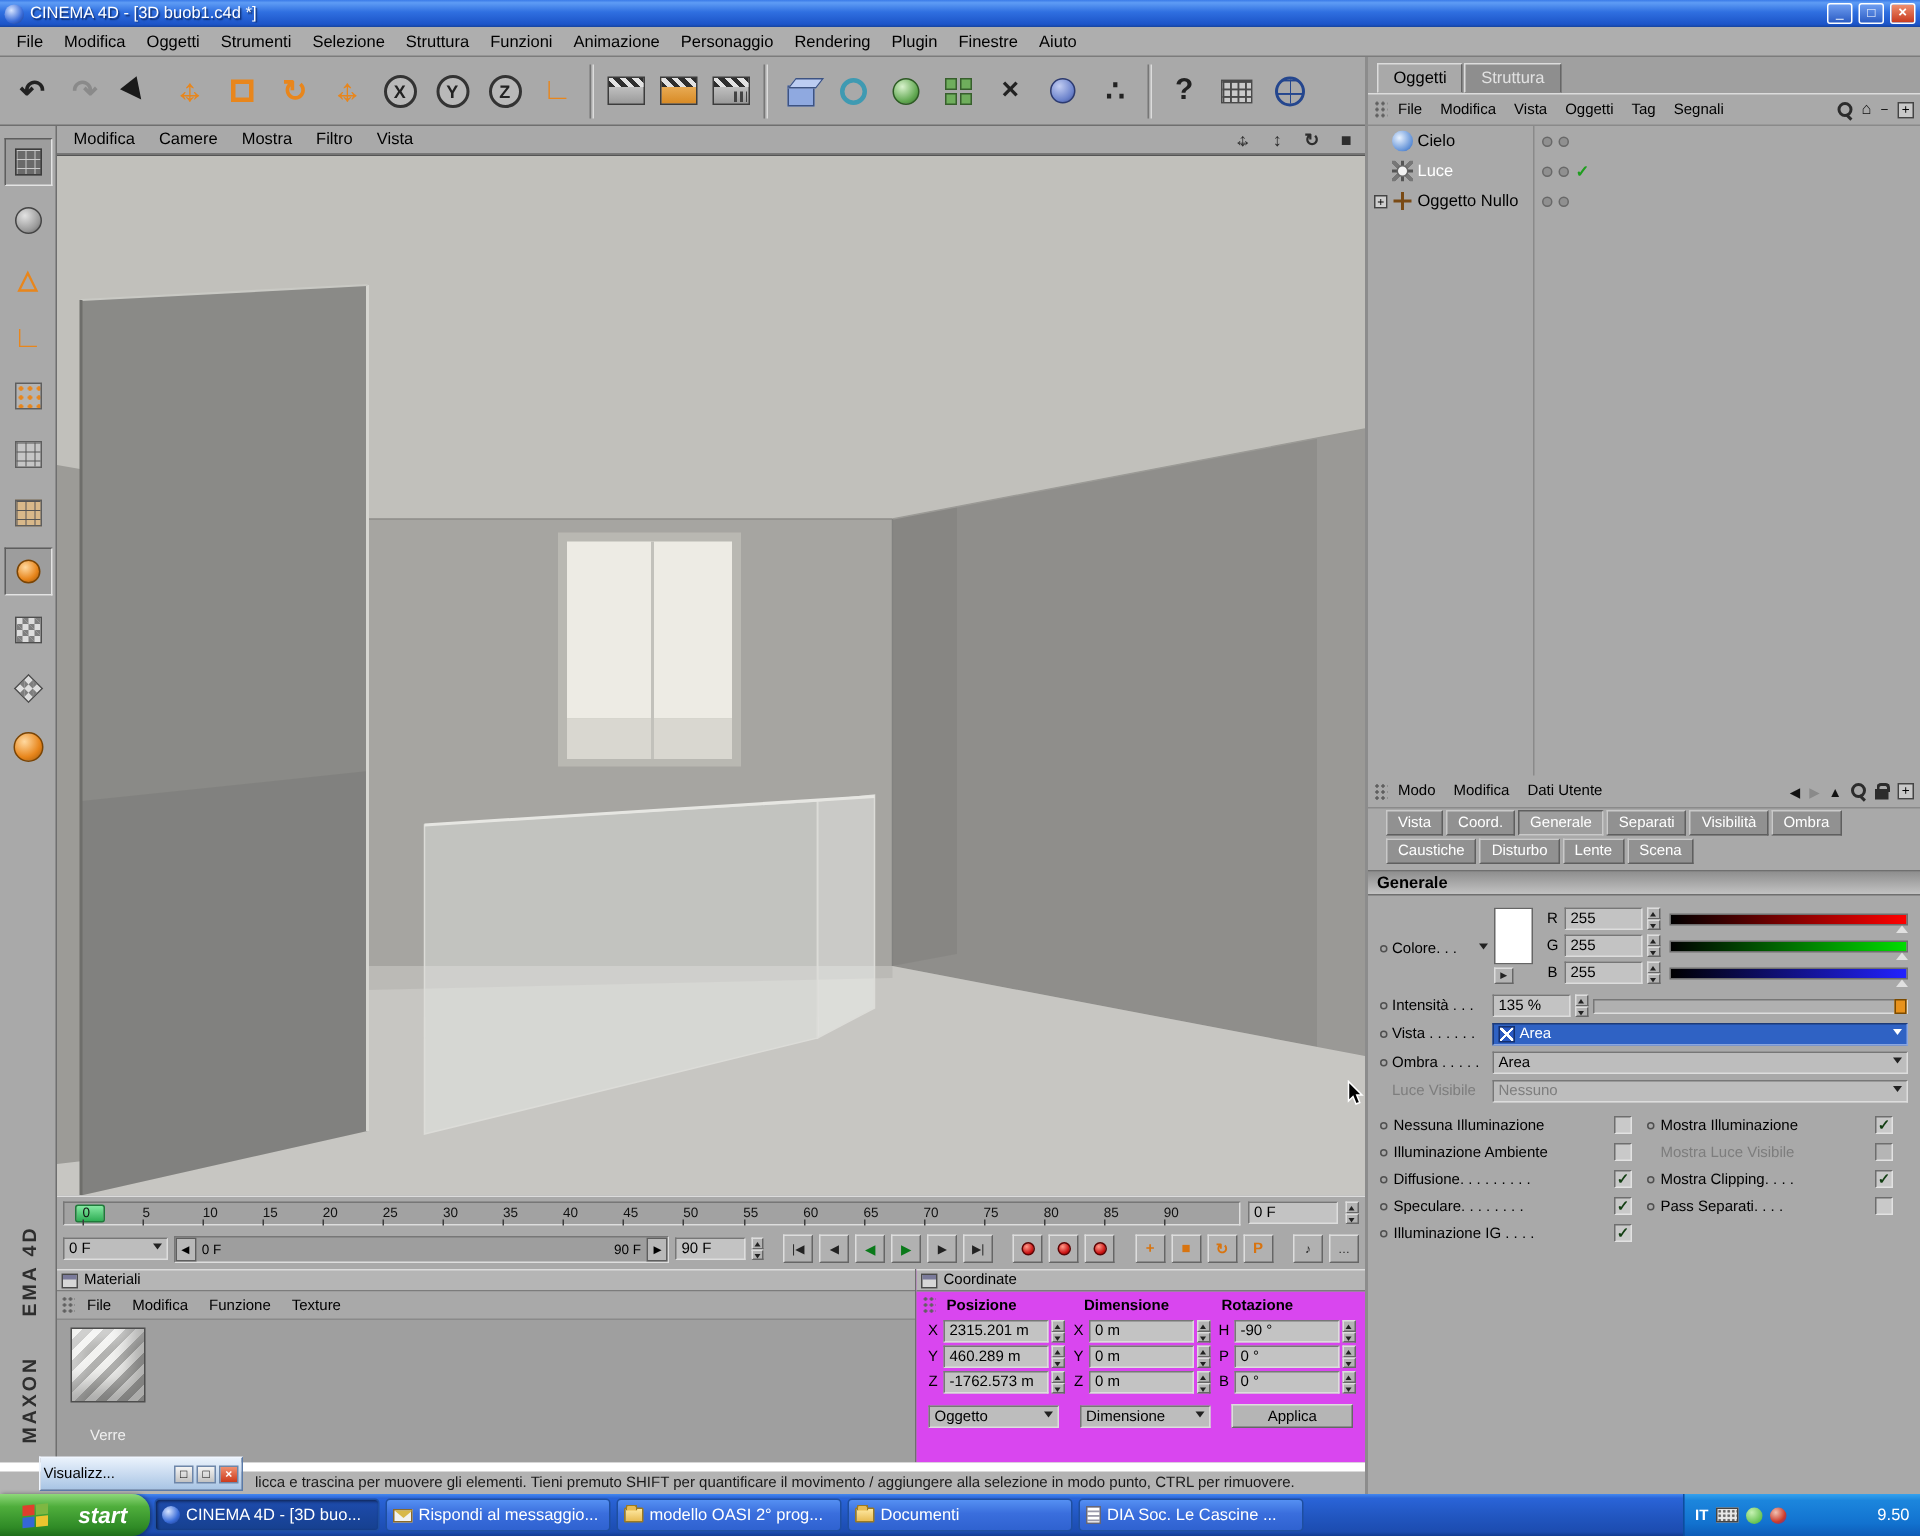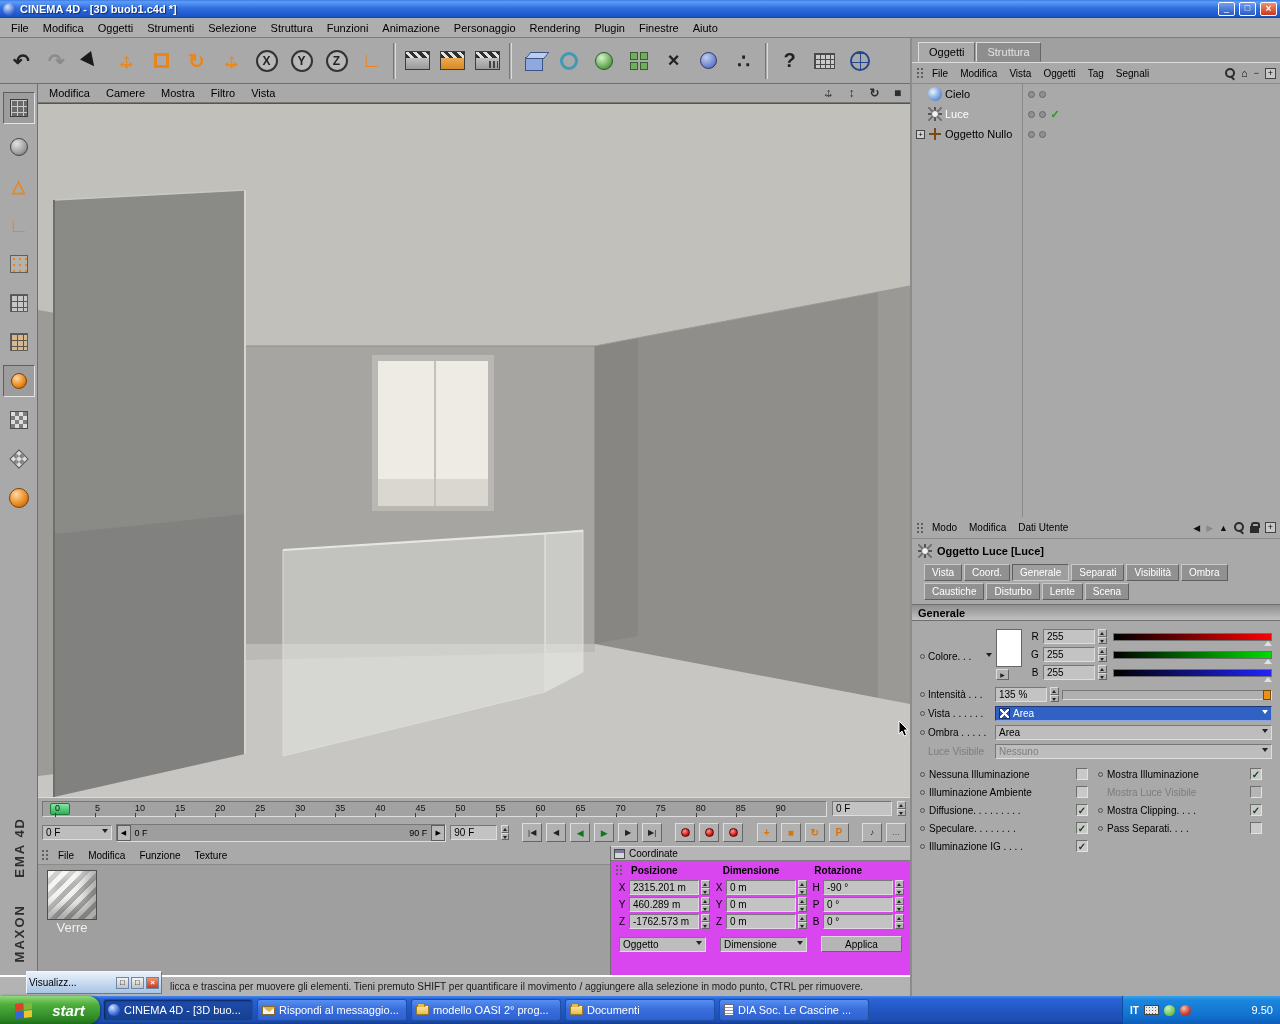--- a/index.html
+++ b/index.html
@@ -23,21 +23,21 @@
 .pbox{width:11px;height:11px;border:1px solid #444;background:#c8c8c8;font-size:9px;line-height:8px;text-align:center;flex:none}
 .mini-win{width:11px;height:10px;border:1px solid #4a4a4a;background:#d6d6d6;position:relative;flex:none}
 .mini-win::before{content:"";position:absolute;left:0;right:0;top:0;height:3px;background:#7a7a9a}
 .blt{width:5px;height:5px;border-radius:50%;border:1px solid #4f4f4f;display:inline-block;flex:none}
 .cb{width:12px;height:12px;background:#c9c9c9;border:1px solid;border-color:#6e6e6e #e2e2e2 #e2e2e2 #6e6e6e;display:flex;align-items:center;justify-content:center;font-size:10px;font-weight:bold;color:#123e12;flex:none}
 .dim{color:#7d7d7d}
 
 
 #titlebar{position:absolute;left:0;top:0;width:1280px;height:18px;background:linear-gradient(180deg,#3a7ae8 0%,#5e9cf5 10%,#2f6fe0 45%,#1c54c8 90%,#16449f 100%);display:flex;align-items:center;gap:4px;padding:0 3px;color:#fff}
 .appico{width:13px;height:13px;border-radius:50%;background:radial-gradient(circle at 35% 30%,#d6e4ff,#3a6cd8 60%,#17337f);flex:none}
-.tb-title{font-weight:bold;font-size:11px;text-shadow:1px 1px 1px #0b2a6b;flex:1;white-space:nowrap;overflow:hidden}
+.tb-title{font-weight:normal;font-size:11px;text-shadow:1px 1px 1px #0b2a6b;flex:1;white-space:nowrap;overflow:hidden}
 .winbtn{width:17px;height:14px;border:1px solid #fff;border-radius:2px;background:linear-gradient(#6f9ef0,#2b5cc4);color:#fff;font-size:9px;line-height:11px;text-align:center;flex:none}
 .winbtn.close{background:linear-gradient(#ef9070,#c83a1e);font-size:10px;font-weight:bold}
 
 
 #menubar{position:absolute;left:0;top:18px;width:1280px;height:20px;background:#aeaeae;border-bottom:1px solid #7c7c7c;display:flex;align-items:center;padding-left:4px}
 #menubar .mi{padding:2px 7px;font-size:11px}
 #toolbar{position:absolute;left:0;top:38px;width:910px;height:46px;background:#a9a9a9;border-bottom:1px solid #6f6f6f;display:flex;align-items:center;padding-left:4px}
 .ic{width:35px;height:40px;display:flex;align-items:center;justify-content:center;position:relative;flex:none}
 .ic.pressed{border:1px solid;border-color:#5e5e5e #e3e3e3 #e3e3e3 #5e5e5e;background:#9d9d9d}
 .sep{width:3px;height:36px;border-left:1px solid #777;border-right:1px solid #dcdcdc;margin:0 4px;flex:none}
@@ -97,21 +97,21 @@
 .tbtn .rc{width:9px;height:9px;border-radius:50%;background:radial-gradient(circle at 35% 30%,#ff9a8a,#cc1414 65%,#7a0606);border:1px solid #5c0404}
 .tbtn.orange{color:#d87410;font-weight:bold;font-size:10px}
 
 
 .ptitle{height:15px;background:#b5b5b5;border-bottom:1px solid #7c7c7c;border-top:1px solid #dcdcdc;display:flex;align-items:center;gap:4px;padding:0 3px;font-size:10px}
 .pmenu{height:19px;background:#a9a9a9;border-bottom:1px solid #8a8a8a;display:flex;align-items:center;gap:2px;padding:0 3px}
 .pmenu .mi{padding:1px 6px;font-size:10px}
 #materials{position:absolute;left:38px;top:846px;width:573px;height:129px;background:#9f9f9f;border-right:1px solid #6f6f6f}
 .mat{width:56px;display:flex;flex-direction:column;align-items:center;margin:5px 0 0 6px}
 .mat-thumb{width:50px;height:50px;border:1px solid #4e4e4e;background:repeating-linear-gradient(135deg,#f2f2f0 0 5px,#b2b2b0 5px 10px);box-shadow:inset -9px -11px 14px rgba(0,0,0,.3),inset 6px 8px 10px rgba(255,255,255,.45)}
-.mat-name{font-size:13px;color:#f0f0f0;margin-top:0}
+.mat-name{font-size:10px;color:#f0f0f0;margin-top:17px}
 #coords{position:absolute;left:611px;top:846px;width:299px;height:129px;background:#d946ef}
 .chead{display:grid;grid-template-columns:16px 1fr 1fr 1fr;align-items:center;height:18px;padding:0 4px;font-size:10px;font-weight:bold}
 .cgrid{display:grid;grid-template-columns:1fr 1fr 1fr;gap:2px 4px;padding:1px 6px}
 .ccell{display:flex;align-items:center;gap:2px}
 .axl{width:10px;text-align:center;font-size:10px}
 .ccell .fld{flex:1}
 .cbtns{display:flex;align-items:center;gap:14px;padding:6px 8px 0}
 .cbtns .combo{flex:1}
 .applybtn{flex:1;height:16px;background:#b5b5b5;border:1px solid;border-color:#ddd #666 #666 #ddd;font-size:10px;font-family:inherit}
 
@@ -174,21 +174,21 @@
 .combo.sel{background:#2f62c4;color:#fff;border-color:#1c3a78 #8aa6e0 #8aa6e0 #1c3a78}
 .combo.sel .tdown{border-top-color:#fff}
 .area-ico{width:11px;height:11px;background-color:#2a58c0;background-image:linear-gradient(45deg,transparent 43%,#fff 43% 57%,transparent 57%),linear-gradient(-45deg,transparent 43%,#fff 43% 57%,transparent 57%);border:1px solid #14306e;flex:none}
 .cbcols{display:flex;margin-top:4px}
 .cbcol-l{width:178px;display:flex;flex-direction:column}
 .cbcol-r{flex:1;display:flex;flex-direction:column}
 .cbrow{display:flex;align-items:center;height:18px;gap:4px;padding-right:10px}
 .cbl{flex:1;white-space:nowrap;overflow:hidden}
 
 
-#statusbar{position:absolute;left:0;top:975px;width:910px;height:21px;background:#b3b3b3;border-top:2px solid #ffffff;display:flex;align-items:center;padding-left:170px;font-size:10px;color:#1a1a1a;white-space:nowrap;overflow:hidden}
+#statusbar{position:absolute;left:0;top:975px;width:910px;height:21px;background:#b3b3b3;border-top:6px solid #ffffff;display:flex;align-items:center;padding-left:170px;font-size:10px;color:#1a1a1a;white-space:nowrap;overflow:hidden}
 #miniwin{position:absolute;left:26px;top:971px;width:136px;height:23px;background:#c6d6ea;border:1px solid;border-color:#f0f6ff #5a7aa8 #5a7aa8 #f0f6ff;z-index:5;display:flex;align-items:center;gap:2px;padding:0 2px;background:linear-gradient(180deg,#eaf2fc,#a8c4e4)}
 #miniwin .mtitle{flex:1;font-size:10px;white-space:nowrap;overflow:hidden}
 .mwbtn{width:13px;height:12px;background:linear-gradient(#f4f4f4,#c2c2c2);border:1px solid #6e86a8;font-size:8px;line-height:10px;text-align:center;flex:none}
 .mwbtn.close{background:linear-gradient(#f09070,#cc3a1c);color:#fff;font-weight:bold}
 
 
 #taskbar{position:absolute;left:0;top:996px;width:1280px;height:28px;background:linear-gradient(180deg,#4488f0 0%,#2a64d8 10%,#2257c2 50%,#1c4cb0 90%,#123c92 100%);display:flex;align-items:center}
 #startbtn{width:100px;height:28px;border-radius:0 12px 12px 0;background:linear-gradient(180deg,#8ed87a 0%,#4fae3c 30%,#2f8a26 80%,#1f6e1a 100%);display:flex;align-items:center;justify-content:center;gap:20px;color:#fff;font-weight:bold;font-style:italic;font-size:15px;text-shadow:1px 1px 2px #14501008;box-shadow:1px 0 3px rgba(0,0,0,.4)}
 .flag{width:17px;height:15px;display:grid;grid-template-columns:1fr 1fr;grid-template-rows:1fr 1fr;gap:1px;transform:skewY(-6deg)}
 .flag i:nth-child(1){background:#e03e2d}.flag i:nth-child(2){background:#7eb742}.flag i:nth-child(3){background:#3567d6}.flag i:nth-child(4){background:#ecc42f}
@@ -490,20 +490,24 @@
     <button class="tbtn orange">+</button>
     <button class="tbtn orange">■</button>
     <button class="tbtn orange">↻</button>
     <button class="tbtn orange">P</button>
     <span style="width:6px"></span>
     <button class="tbtn">♪</button>
     <button class="tbtn">…</button>
   </div>
 
   <div id="materials">
+    <div class="ptitle">
+      <span class="mini-win"></span>
+      <span>Materiali</span>
+    </div>
     <div class="pmenu">
       <span class="grip"></span>
       <span class="mi">File</span>
       <span class="mi">Modifica</span>
       <span class="mi">Funzione</span>
       <span class="mi">Texture</span>
     </div>
     <div class="mat">
       <div class="mat-thumb"></div>
       <div class="mat-name">Verre</div>
@@ -696,24 +700,20 @@
       <span class="right">
         <span class="navgl">◀</span>
         <span class="navgl dimg">▶</span>
         <span class="navgl">▲</span>
         <span class="mag"></span>
         <span class="lock"></span>
         <span class="pbox">+</span>
       </span>
     </div>
 
-    <div id="am-objtitle">
-      <span class="ic-light"></span>
-      <span>Oggetto Luce [Luce]</span>
-    </div>
 
     <div id="am-tabs">
       <div class="trow">
         <span class="atab">Vista</span>
         <span class="atab">Coord.</span>
         <span class="atab active">Generale</span>
         <span class="atab">Separati</span>
         <span class="atab">Visibilità</span>
         <span class="atab">Ombra</span>
       </div>

